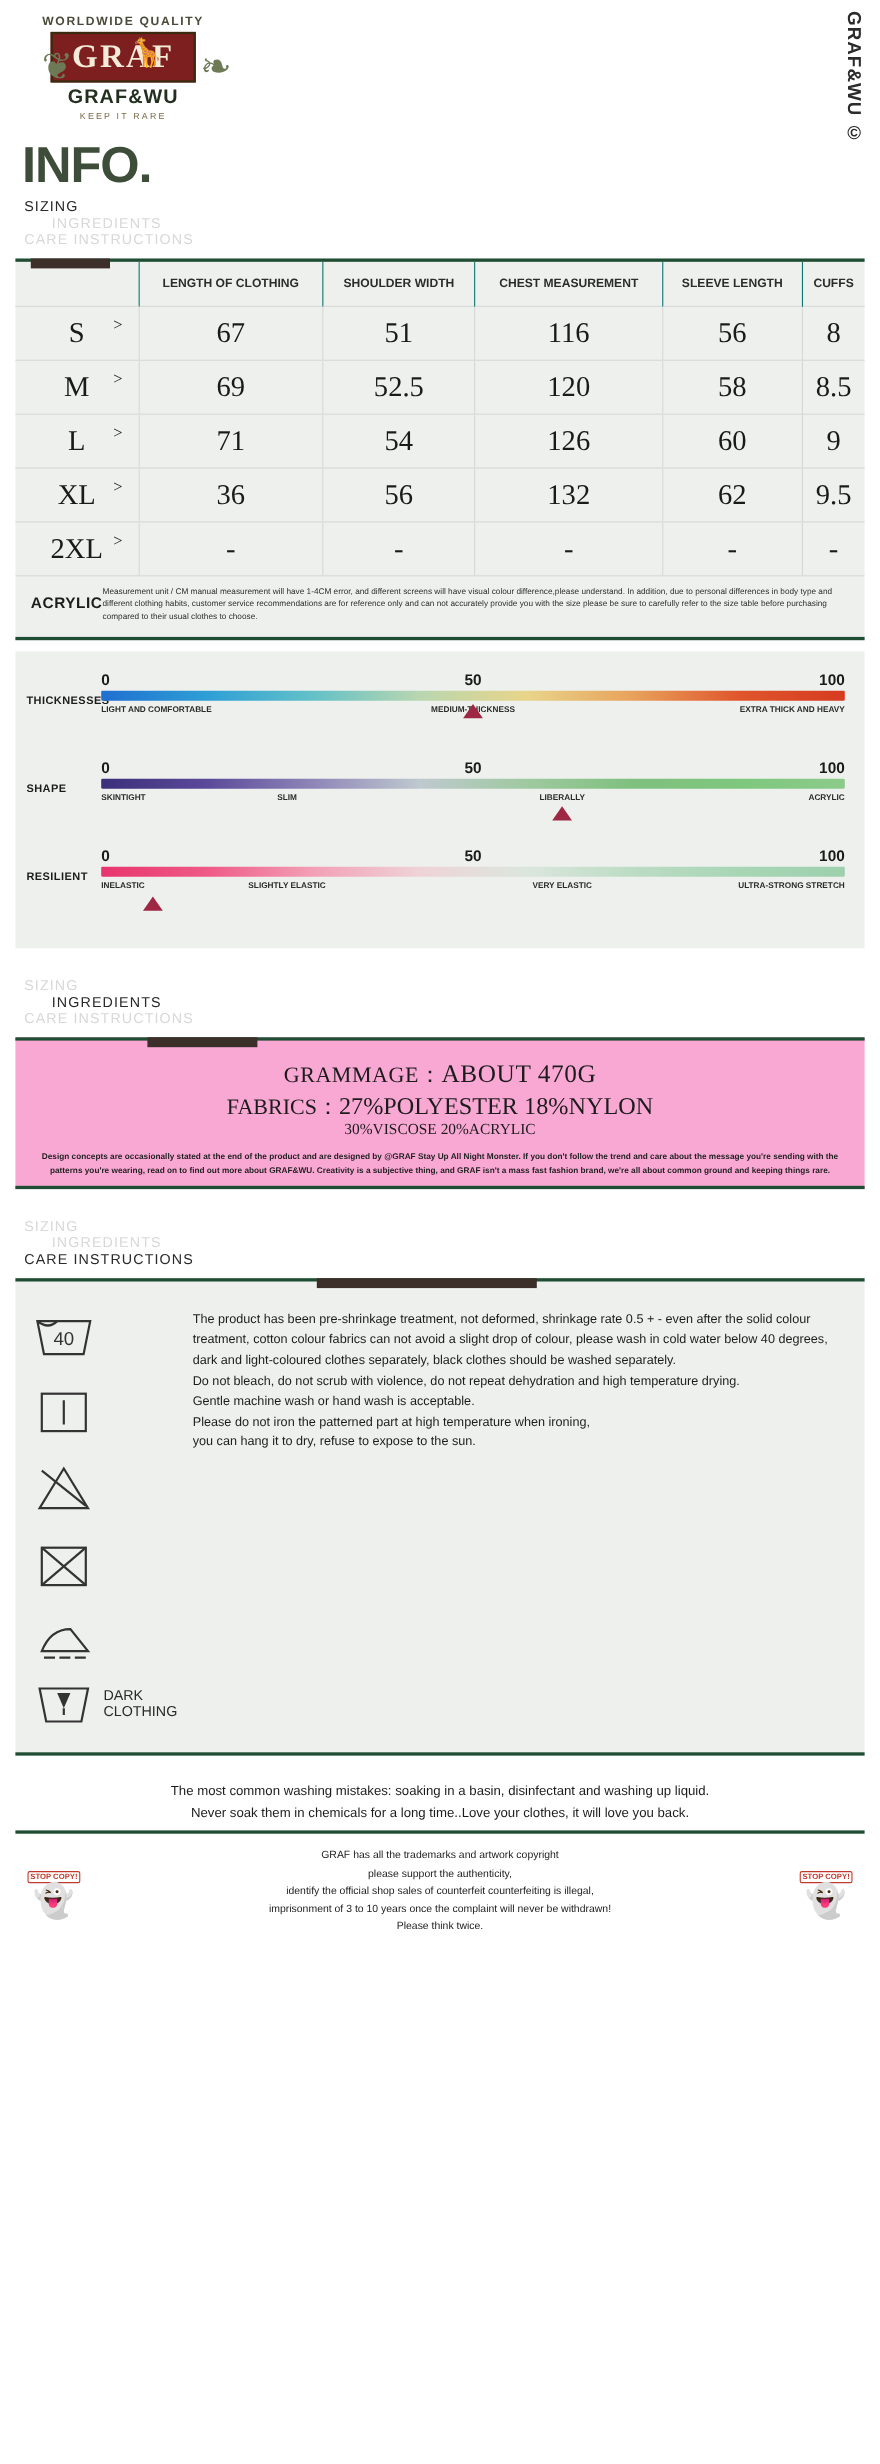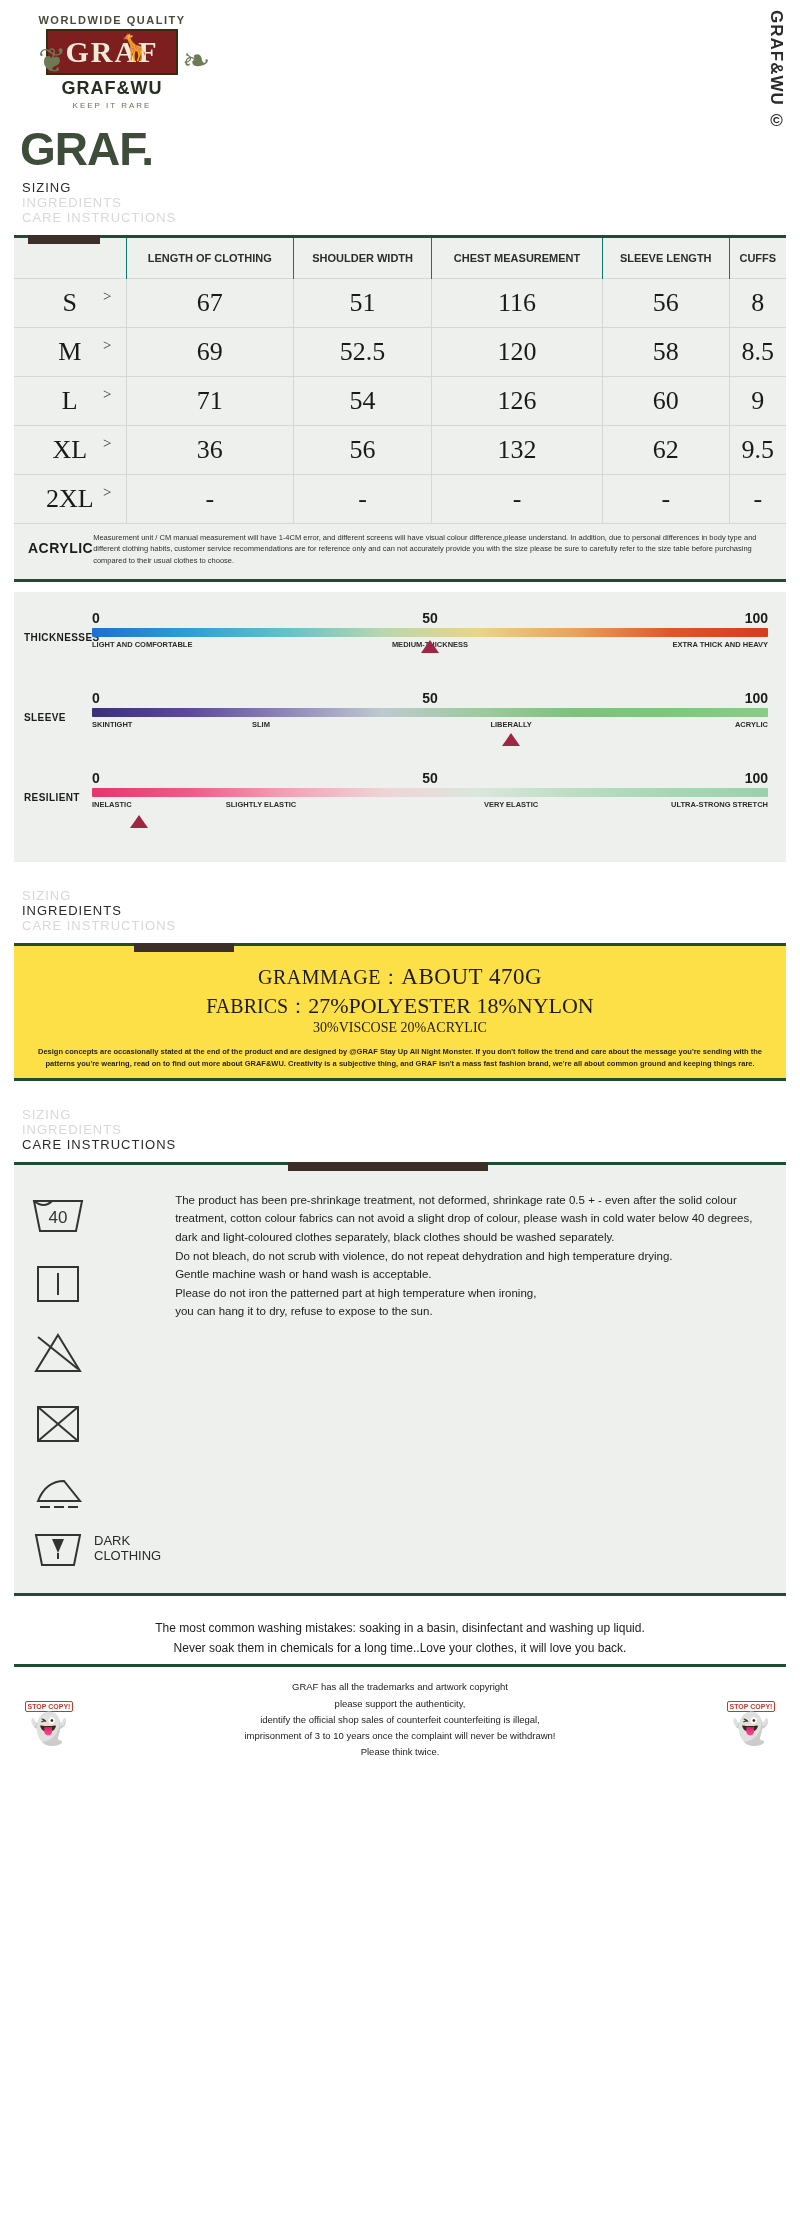--- a/index.html
+++ b/index.html
@@ -39,21 +39,21 @@
     position:absolute; left:20px; top:122px;
     font-size:46px; font-weight:bold; letter-spacing:-1px; color:#3d4d39;
     font-family:"Liberation Sans", sans-serif;
   }
 
   
   .tabs { display:flex; padding:0 22px; margin-top:0;flex-direction:column; }
   .tab { font-size:13px; letter-spacing:1px; color:#d8d8d8; }
   .tab.active { color:#2a2a2a; }
   .tab-sizing { width:120px; }
-  .tab-ingredients { width:150px; }
+  .tab-ingredients { width:150px;text-align:center; }
   .tab-care { width:200px; }
 
   
   .panel {
     margin:10px 14px 0; background:#eef0ee;
     border-top:3px solid #1f4d33; border-bottom:3px solid #1f4d33;
     position:relative;
   }
   .panel-bar { position:absolute; top:-3px; height:9px; background:#3c2f2a; }
 
@@ -102,21 +102,21 @@
   .c2 { left:50%; transform:translateX(-50%); text-align:center; }
   .c3 { right:0; text-align:right; }
   .marker {
     position:absolute; width:0; height:0;
     border-left:9px solid transparent; border-right:9px solid transparent;
     border-bottom:13px solid #9e2743;
   }
 
   
   .ing-panel {
-    margin:10px 14px 0; background:#fde047; position:relative;
+    margin:10px 14px 0; background:#f9a8d4; position:relative;
     border-top:3px solid #1f4d33; border-bottom:3px solid #1f4d33;
     padding:18px 10px 8px; text-align:center;
   }
   .ing-line1 { font-size:23px; font-family:"Liberation Serif", serif; letter-spacing:0.5px; }
   .ing-grammage-label { font-size:20px; }
   .ing-line2 { font-size:22px; font-family:"Liberation Serif", serif; margin-top:2px; }
   .ing-line3 { font-size:14px; font-family:"Liberation Serif", serif; margin-top:0px; }
   .ing-note { font-size:7.5px; line-height:1.6; font-weight:bold; margin-top:10px; color:#1f1f1f; }
 
   
@@ -158,21 +158,21 @@
       <div class="laurel-r">❧</div>
       <div class="logo-arc">WORLDWIDE QUALITY</div>
       <div class="giraffe">🦒</div>
       <div class="logo-box">
         <span>GRAF</span>
       </div>
       <div class="logo-name">GRAF&amp;WU</div>
       <div class="logo-sub">KEEP IT RARE</div>
     </div>
     <div class="side-brand">GRAF&amp;WU ©</div>
-    <div class="info-title">GRAF.</div>
+    <div class="info-title">INFO.</div>
   </div>
 
   <div class="tabs">
     <div class="tab tab-sizing active">SIZING</div>
     <div class="tab tab-ingredients">INGREDIENTS</div>
     <div class="tab tab-care">CARE INSTRUCTIONS</div>
   </div>
 
   <div class="panel">
     <div class="panel-bar" style="left:14px; width:72px;"></div>
@@ -250,21 +250,21 @@
         <div class="scale-caps">
           <span class="c0">LIGHT AND COMFORTABLE</span>
           <span class="c2">MEDIUM-THICKNESS</span>
           <span class="c3">EXTRA THICK AND HEAVY</span>
           <div class="marker" style="left:50%; margin-left:-9px; top:0;"></div>
         </div>
       </div>
     </div>
 
     <div class="scale-row">
-      <div class="scale-label">SLEEVE</div>
+      <div class="scale-label">SHAPE</div>
       <div class="scale-body">
         <div class="scale-nums">
           <span class="n0">0</span>
           <span class="n50">50</span>
           <span class="n100">100</span>
         </div>
         <div class="bar bar-shape"></div>
         <div class="scale-caps">
           <span class="c0">SKINTIGHT</span>
           <span class="c1">SLIM</span>

